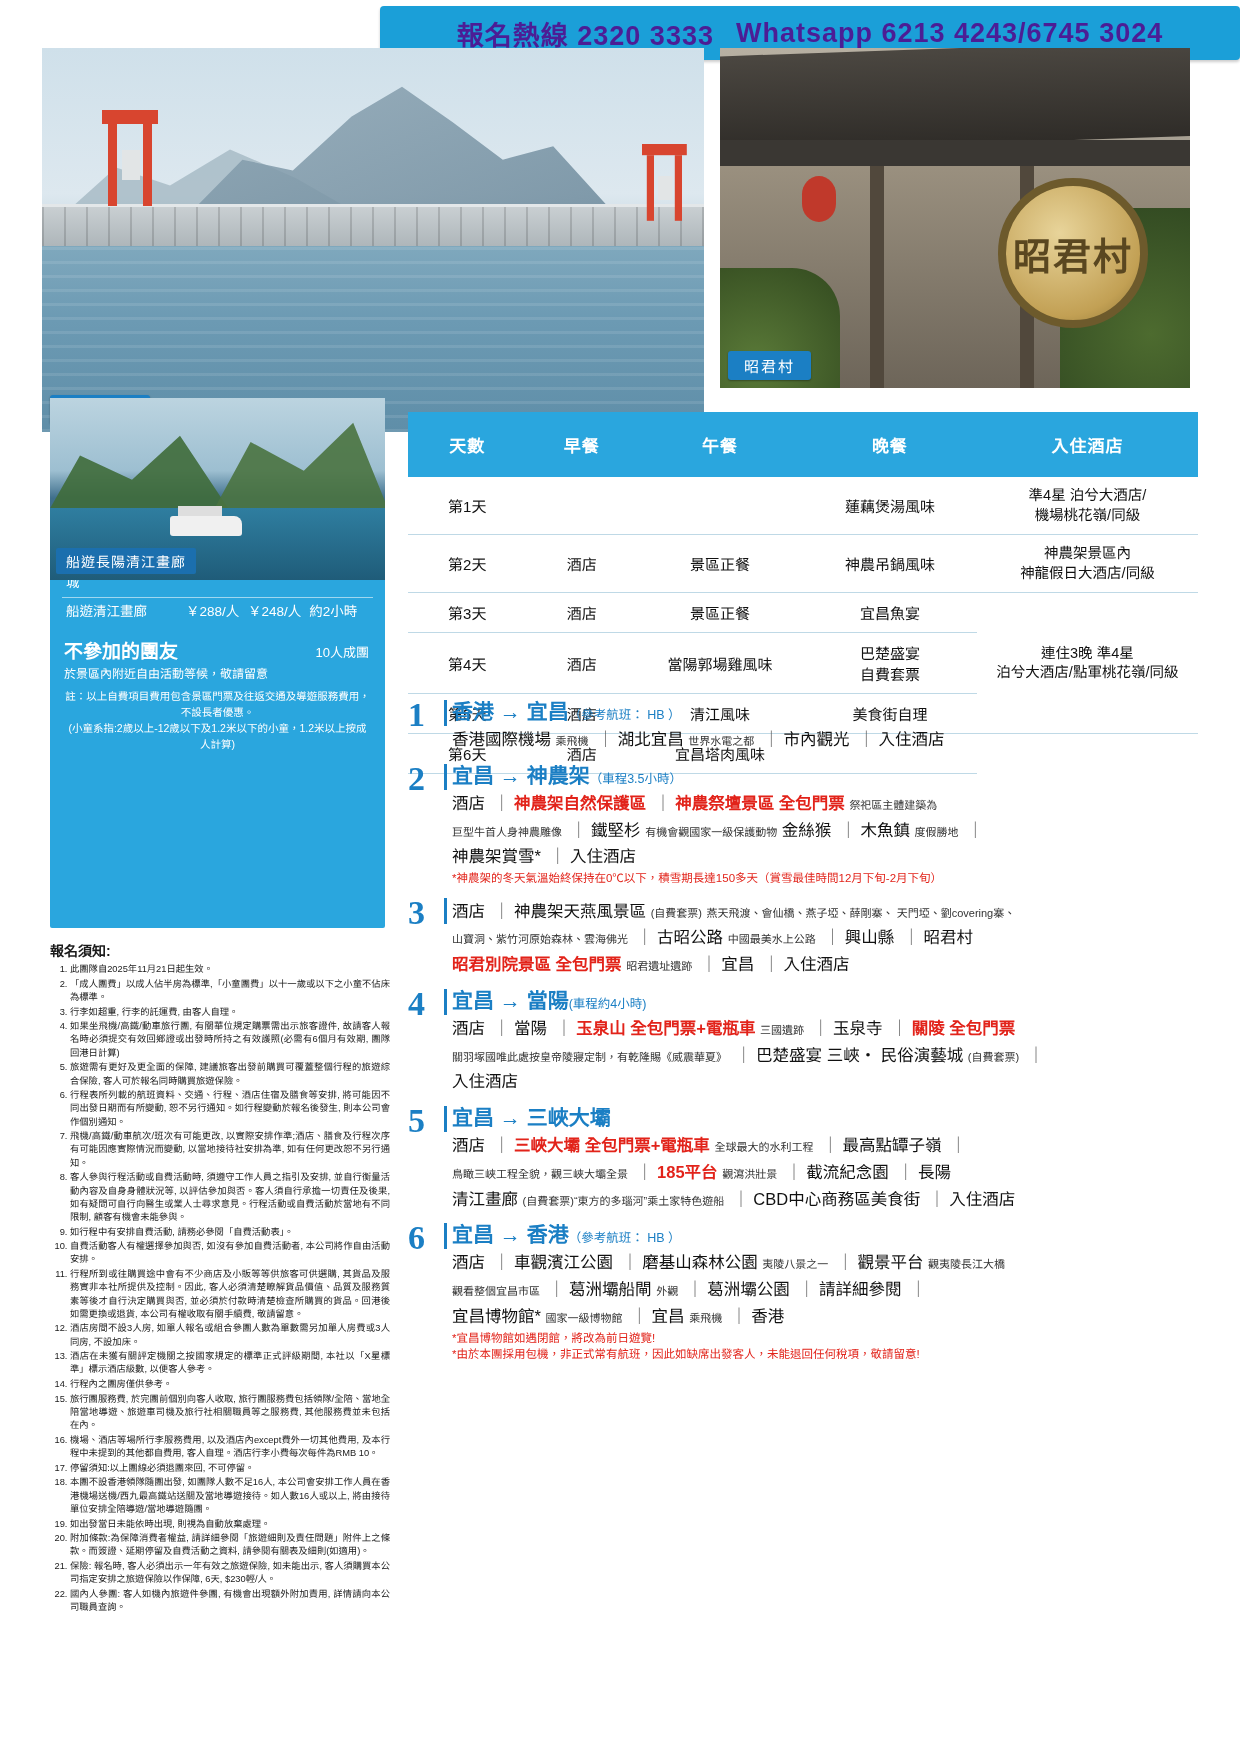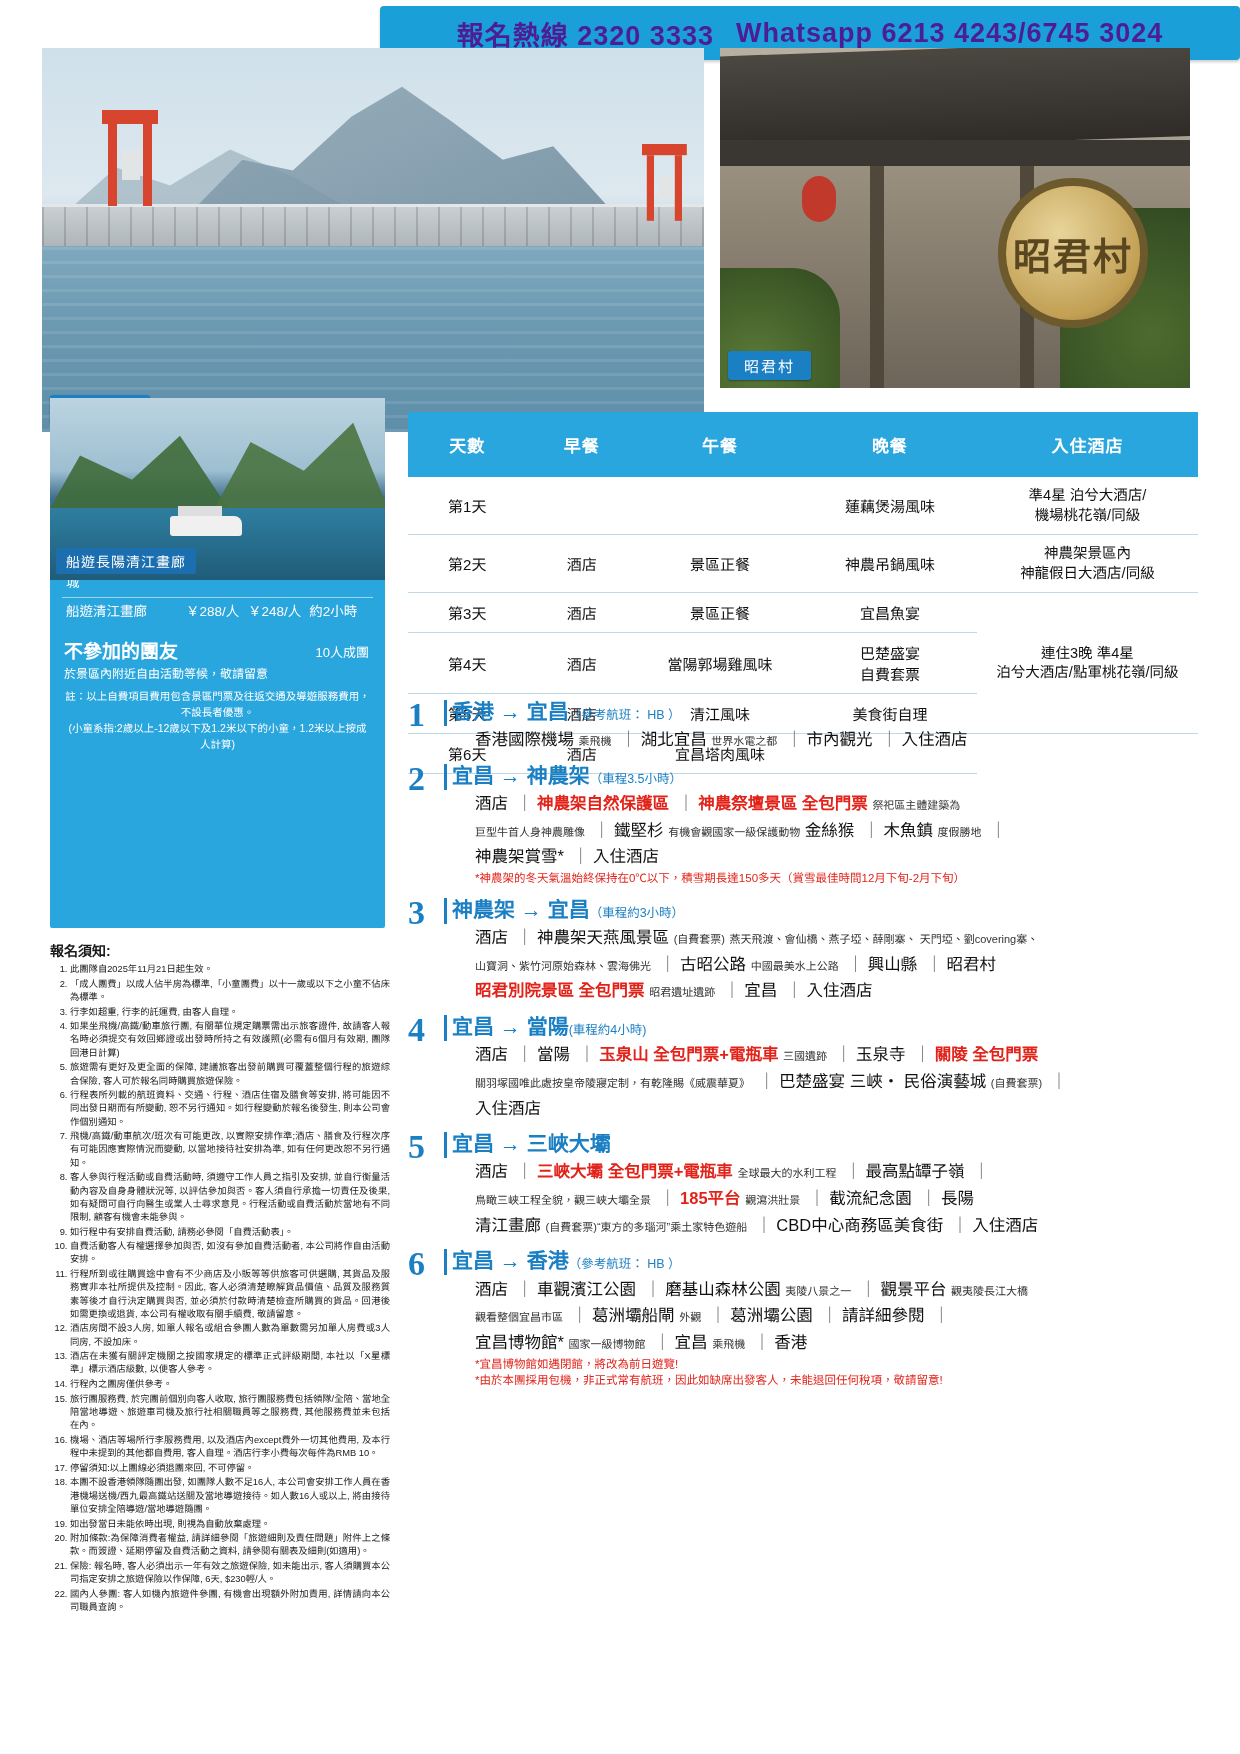--- a/index.html
+++ b/index.html
@@ -133,21 +133,21 @@
   .day-block{ position:relative; padding-left:44px; margin-bottom:11px; }
   .day-num{
     position:absolute; left:0; top:-4px; font-size:34px; font-weight:bold; color:#1b7fc4;
     font-family:"Liberation Serif", serif;
   }
   .day-block:before{
     content:""; position:absolute; left:36px; top:0px; width:3px; height:26px; background:#1b7fc4;
   }
   .day-head{ font-size:21px; font-weight:bold; color:#1b7fc4; line-height:1.1; }
   .day-head .small{ font-size:12.5px; font-weight:normal; color:#1b7fc4; }
-  .day-body{ font-size:16.5px; line-height:1.62; margin-top:3px; color:#111;margin-left:23px; }
+  .day-body{ font-size:16.5px; line-height:1.62; margin-top:3px; color:#111; }
   .day-body .sm{ font-size:11px; color:#333; }
   .day-body .red{ color:#e2231a; font-weight:bold; }
   .sep{ color:#555; padding:0 4px; }
   .foot-note{ color:#e2231a; font-size:11.5px; line-height:1.45; }
 </style>
 </head>
 <body>
 
 <div class="hdr-band">
   <span class="ph">報名熱線 2320 3333</span>
@@ -345,21 +345,20 @@
       <div class="day-head">宜昌 → 神農架<span class="small">（車程3.5小時）</span></div>
       <div class="day-body">
         <div><span>酒店</span> <span class="sep">｜</span><span class="red">神農架自然保護區</span> <span class="sep">｜</span><span class="red">神農祭壇景區 全包門票</span> <span class="sm">祭祀區主體建築為</span> </div>
         <div><span class="sm">巨型牛首人身神農雕像</span> <span class="sep">｜</span><span>鐵堅杉</span> <span class="sm">有機會觀國家一級保護動物</span> <span>金絲猴</span> <span class="sep">｜</span><span>木魚鎮</span> <span class="sm">度假勝地</span> <span class="sep">｜</span></div>
         <div><span>神農架賞雪*</span> <span class="sep">｜</span><span>入住酒店</span> </div>
         <div class="foot-note">*神農架的冬天氣溫始終保持在0℃以下，積雪期長達150多天（賞雪最佳時間12月下旬-2月下旬）</div>
       </div>
     </div>
     <div class="day-block">
       <div class="day-num">3</div>
-      <div class="day-head">神農架 → 宜昌<span class="small">（車程約3小時）</span></div>
       <div class="day-body">
         <div><span>酒店</span> <span class="sep">｜</span><span>神農架天燕風景區</span> <span class="sm">(自費套票)</span> <span class="sm">燕天飛渡、會仙橋、燕子埡、薛剛寨、 天門埡、劉covering寨、</span> </div>
         <div><span class="sm">山寶洞、紫竹河原始森林、雲海佛光</span> <span class="sep">｜</span><span>古昭公路</span> <span class="sm">中國最美水上公路</span> <span class="sep">｜</span><span>興山縣</span> <span class="sep">｜</span><span>昭君村</span> </div>
         <div><span class="red">昭君別院景區 全包門票</span> <span class="sm">昭君遺址遺跡</span> <span class="sep">｜</span><span>宜昌</span> <span class="sep">｜</span><span>入住酒店</span> </div>
       </div>
     </div>
     <div class="day-block">
       <div class="day-num">4</div>
       <div class="day-head">宜昌 → 當陽<span class="small">(車程約4小時)</span></div>
       <div class="day-body">

